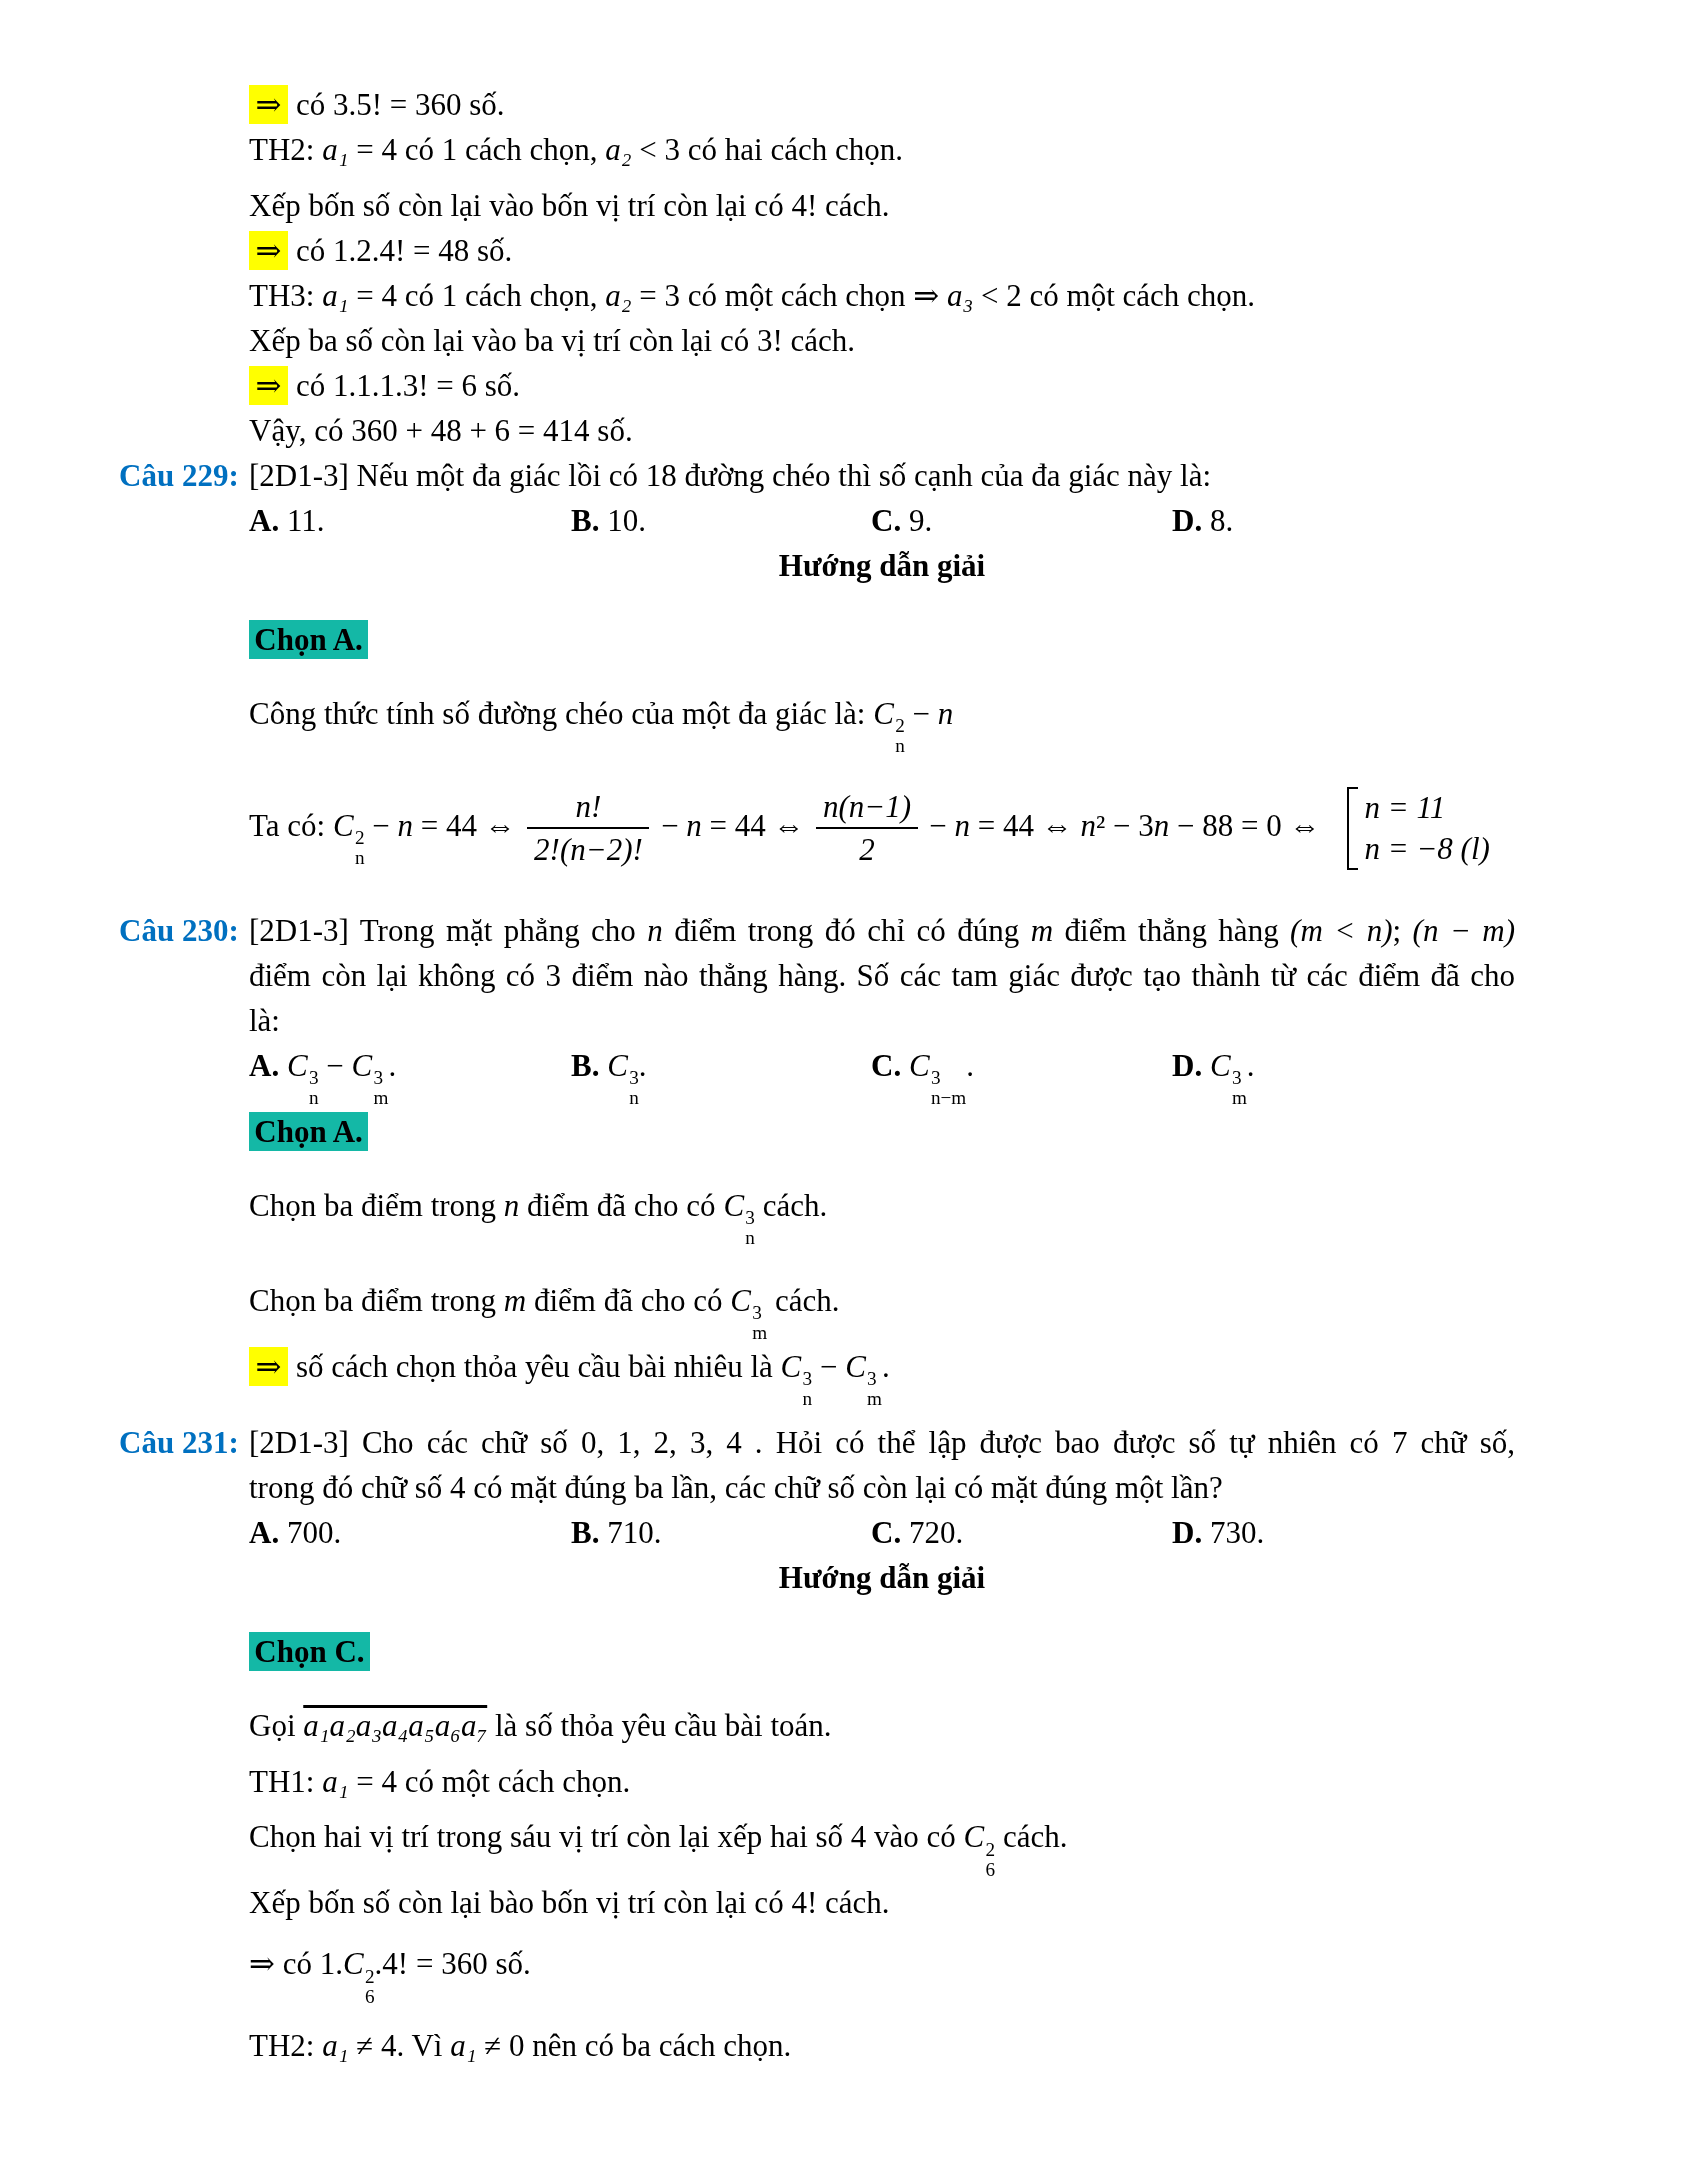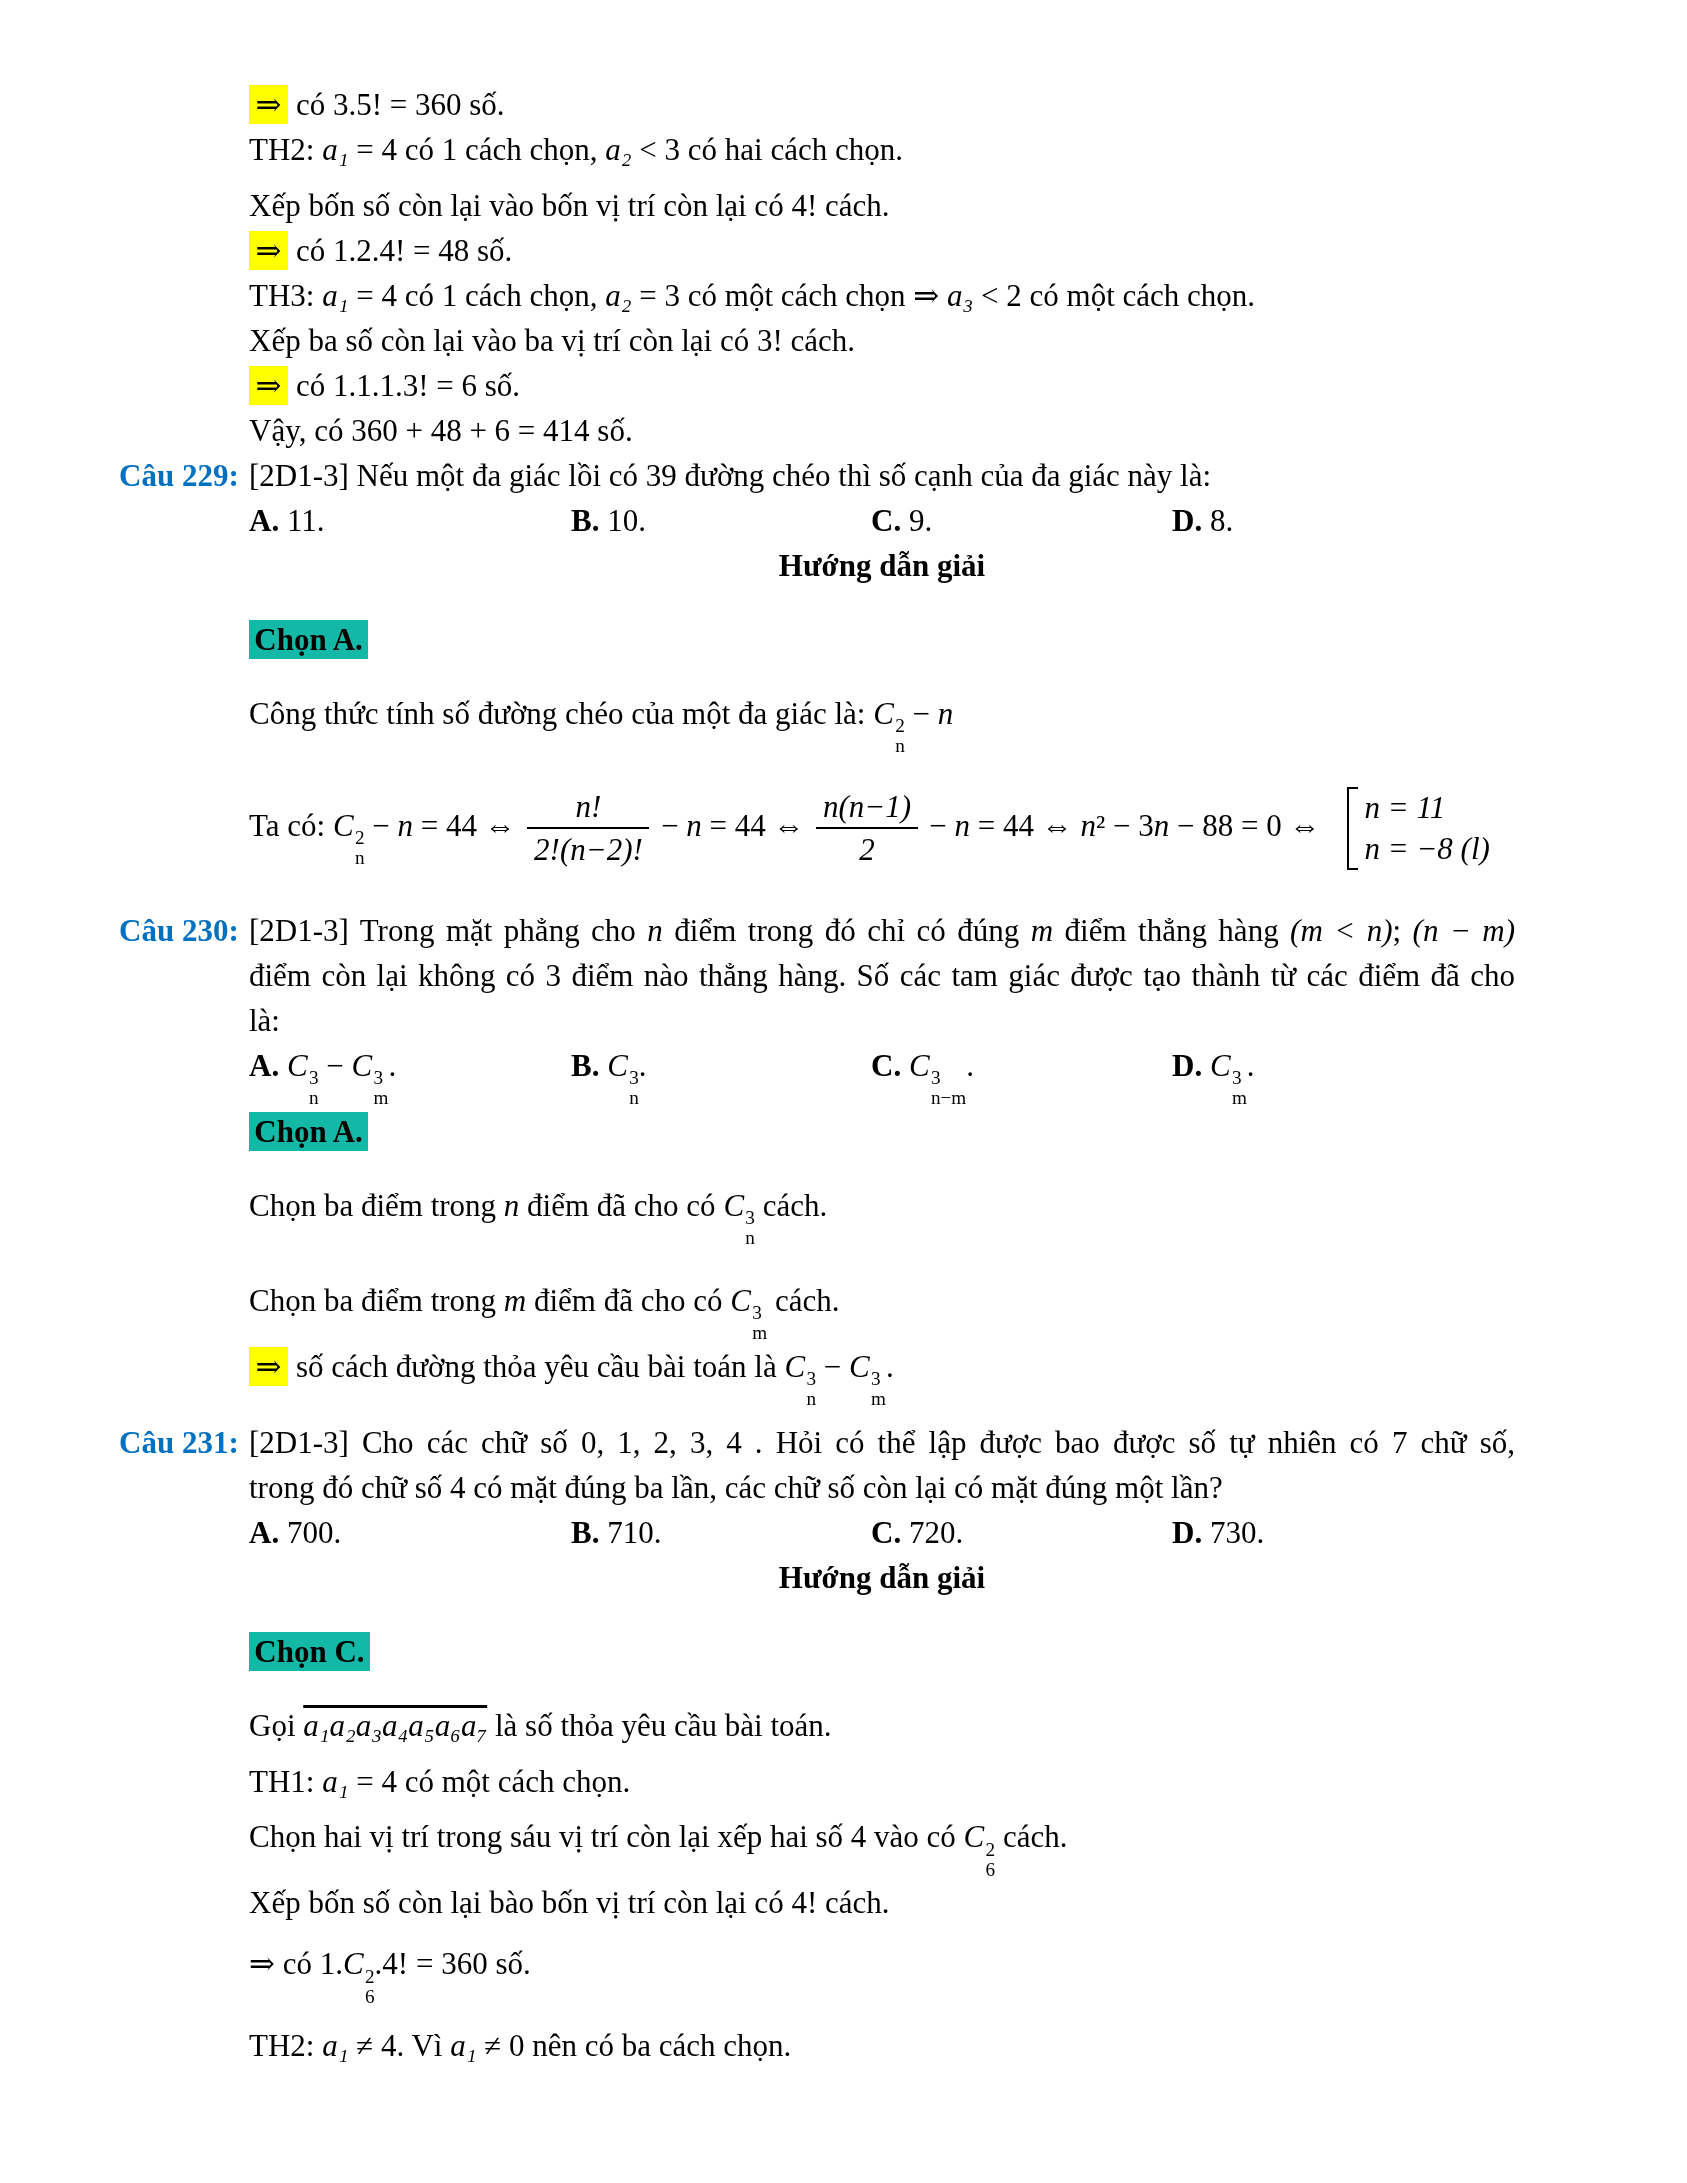--- a/index.html
+++ b/index.html
@@ -44,21 +44,21 @@
 <div class="page">
   <div class="content" id="doc">
       <div class="line"><span class="arrowY">⇒</span><span class="txt"> có </span><span class="math">3.5! = 360</span><span class="txt"> số.</span></div>
       <div class="line"><span class="txt">TH2: </span><span class="mi">a₁</span><span class="math"> = 4</span><span class="txt"> có 1 cách chọn, </span><span class="mi">a₂</span><span class="math"> &lt; 3</span><span class="txt"> có hai cách chọn.</span></div>
       <div class="line gap-xs"><span class="txt">Xếp bốn số còn lại vào bốn vị trí còn lại có </span><span class="math">4!</span><span class="txt"> cách.</span></div>
       <div class="line"><span class="arrowY">⇒</span><span class="txt"> có </span><span class="math">1.2.4! = 48</span><span class="txt"> số.</span></div>
       <div class="line"><span class="txt">TH3: </span><span class="mi">a₁</span><span class="math"> = 4</span><span class="txt"> có 1 cách chọn, </span><span class="mi">a₂</span><span class="math"> = 3</span><span class="txt"> có một cách chọn </span><span class="math">⇒ </span><span class="mi">a₃</span><span class="math"> &lt; 2</span><span class="txt"> có một cách chọn.</span></div>
       <div class="line"><span class="txt">Xếp ba số còn lại vào ba vị trí còn lại có </span><span class="math">3!</span><span class="txt"> cách.</span></div>
       <div class="line"><span class="arrowY">⇒</span><span class="txt"> có </span><span class="math">1.1.1.3! = 6</span><span class="txt"> số.</span></div>
       <div class="line"><span class="txt">Vậy, có </span><span class="math">360 + 48 + 6 = 414</span><span class="txt"> số.</span></div>
-      <div class="line haslabel"><span class="qlabel">Câu 229:</span><span class="txt">[2D1-3] Nếu một đa giác lồi có </span><span class="math">39</span><span class="txt"> đường chéo thì số cạnh của đa giác này là:</span></div>
+      <div class="line haslabel"><span class="qlabel">Câu 229:</span><span class="txt">[2D1-3] Nếu một đa giác lồi có </span><span class="math">18</span><span class="txt"> đường chéo thì số cạnh của đa giác này là:</span></div>
       <div class="line answers">
         <div class="cell"><span class="bold">A.</span><span class="txt"> 11.</span></div>
         <div class="cell"><span class="bold">B.</span><span class="txt"> 10.</span></div>
         <div class="cell"><span class="bold">C.</span><span class="txt"> 9.</span></div>
         <div class="cell"><span class="bold">D.</span><span class="txt"> 8.</span></div>
       </div>
       <div class="line center"><span class="bold">Hướng dẫn giải</span></div>
       <div class="line gap-md"><span class="green">Chọn A.</span></div>
       <div class="line gap-md"><span class="txt">Công thức tính số đường chéo của một đa giác là: </span><span class="cs"><span class="cbase">C</span><span class="ss">
             <span class="sup">2</span>
@@ -100,21 +100,21 @@
       </div>
       <div class="line"><span class="green">Chọn A.</span></div>
       <div class="line gap-md"><span class="txt">Chọn ba điểm trong </span><span class="mi">n</span><span class="txt"> điểm đã cho có </span><span class="cs"><span class="cbase">C</span><span class="ss">
             <span class="sup">3</span>
             <span class="sub">n</span>
           </span></span><span class="txt"> cách.</span></div>
       <div class="line gap-md"><span class="txt">Chọn ba điểm trong </span><span class="mi">m</span><span class="txt"> điểm đã cho có </span><span class="cs"><span class="cbase">C</span><span class="ss">
             <span class="sup">3</span>
             <span class="sub">m</span>
           </span></span><span class="txt"> cách.</span></div>
-      <div class="line"><span class="arrowY">⇒</span><span class="txt"> số cách đường thỏa yêu cầu bài toán là </span><span class="cs"><span class="cbase">C</span><span class="ss">
+      <div class="line"><span class="arrowY">⇒</span><span class="txt"> số cách chọn thỏa yêu cầu bài nhiêu là </span><span class="cs"><span class="cbase">C</span><span class="ss">
             <span class="sup">3</span>
             <span class="sub">n</span>
           </span></span><span class="math"> − </span><span class="cs"><span class="cbase">C</span><span class="ss">
             <span class="sup">3</span>
             <span class="sub">m</span>
           </span></span><span class="math">.</span></div>
       <div class="line gap-xs just haslabel"><span class="qlabel">Câu 231:</span><span class="txt">[2D1-3] Cho các chữ số </span><span class="math">0, 1, 2, 3, 4</span><span class="txt"> . Hỏi có thể lập được bao được số tự nhiên có </span><span class="math">7</span><span class="txt"> chữ số,</span></div>
       <div class="line"><span class="txt">trong đó chữ số </span><span class="math">4</span><span class="txt"> có mặt đúng ba lần, các chữ số còn lại có mặt đúng một lần?</span></div>
       <div class="line answers">
         <div class="cell"><span class="bold">A.</span><span class="txt"> 700.</span></div>

